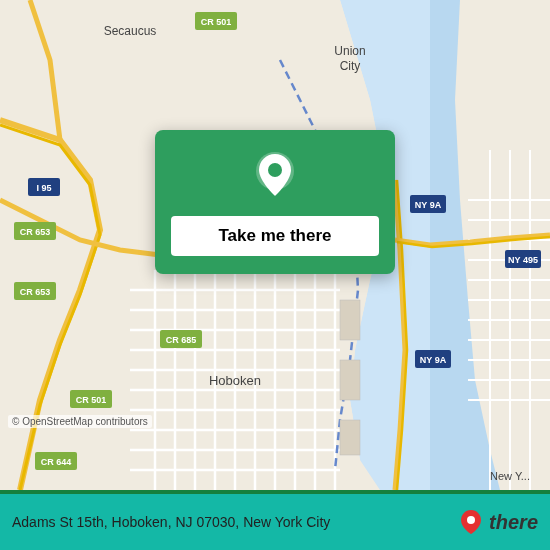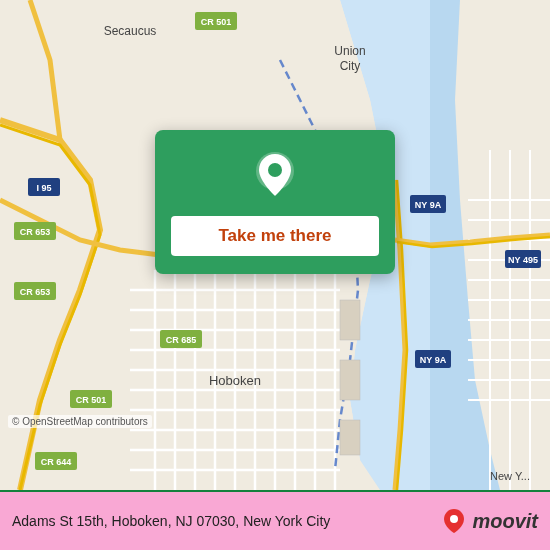--- a/index.html
+++ b/index.html
@@ -44,40 +44,40 @@
     }
 
     #pin-icon {
       width: 54px;
       height: 54px;
       margin-bottom: 12px;
     }
 
     #take-me-there-btn {
       background: white;
-      color: #c2410c;
+      color: #000000;
       border: none;
       border-radius: 4px;
       padding: 10px 28px;
       font-size: 17px;
       font-weight: 600;
       cursor: pointer;
       width: 100%;
       text-align: center;
     }
 
     
     #bottom-bar {
       width: 550px;
       height: 60px;
-      background: #f9a8d4;
+      background: #14b8a6;
       display: flex;
       align-items: center;
       padding: 4px 12px;
-      border-top: 2px solid #15803d;
+      border-top: 4px solid #15803d;
     }
 
     #address-text {
       font-size: 14px;
       color: #222;
       flex: 1;
       font-weight: 500;
     }
 
     #moovit-logo {
@@ -238,15 +238,15 @@
 
 <div id="bottom-bar">
   <span id="address-text">Adams St 15th, Hoboken, NJ 07030, New York City</span>
 
   <div id="moovit-logo">
 
     <svg id="moovit-pin" viewBox="0 0 28 28" xmlns="http://www.w3.org/2000/svg">
       <path d="M14 2 C8 2 4 7 4 12 C4 20 14 26 14 26 C14 26 24 20 24 12 C24 7 20 2 14 2 Z" fill="#e53030"></path>
       <circle cx="14" cy="12" r="4" fill="white"></circle>
     </svg>
-    <span id="moovit-wordmark">moovit</span>
+    <span id="moovit-wordmark">there</span>
   </div>
 </div>
 
 </body></html>

